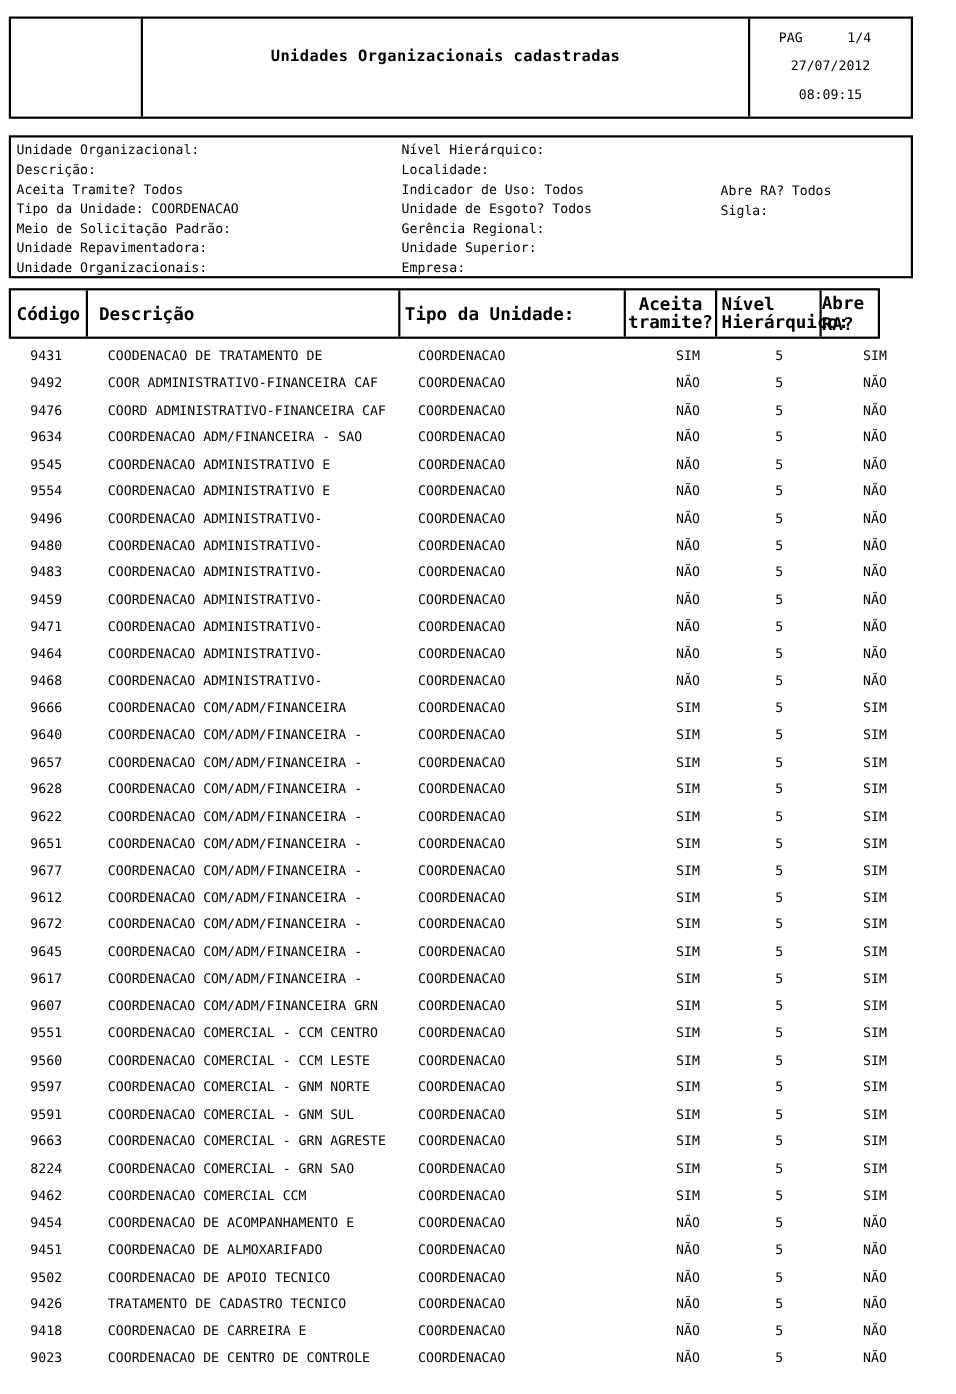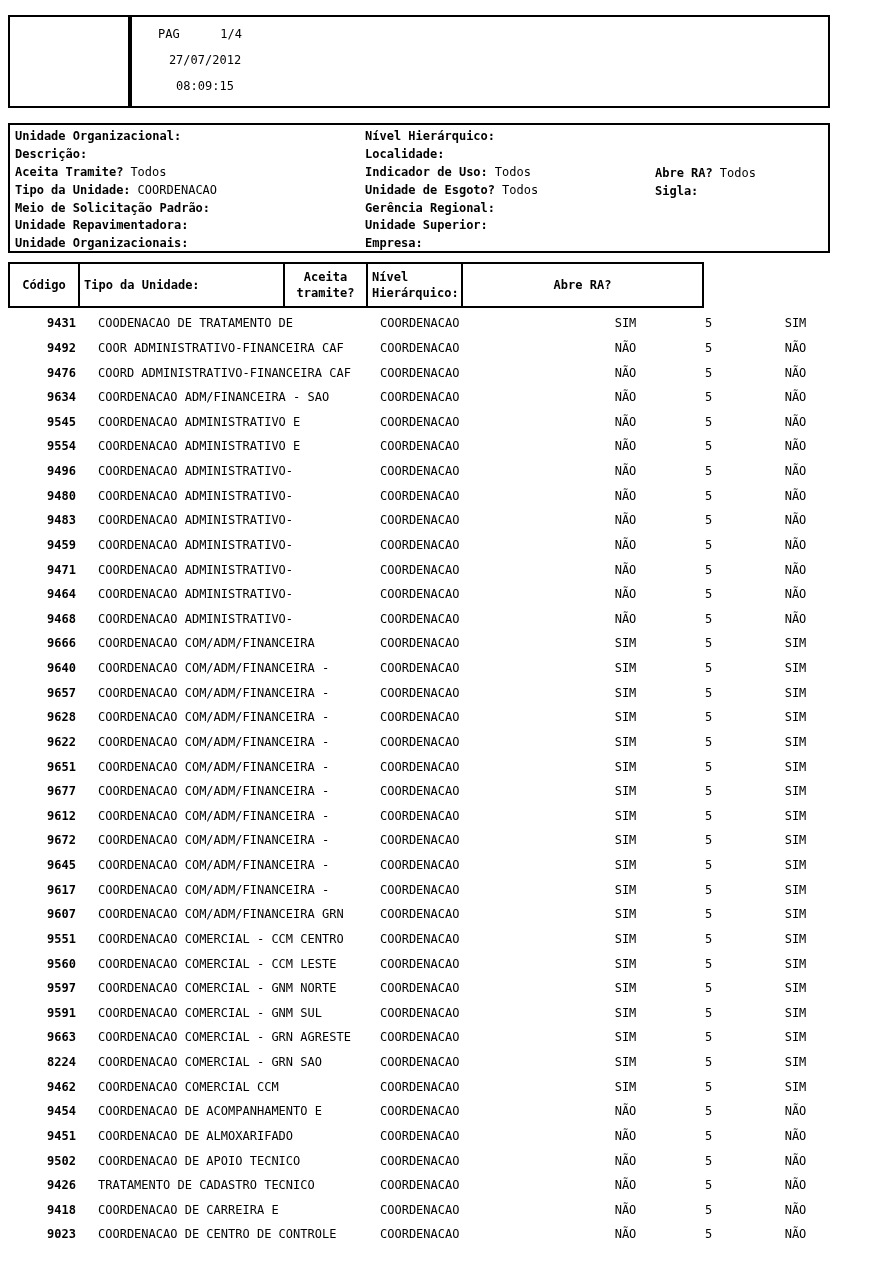--- a/index.html
+++ b/index.html
@@ -33,54 +33,57 @@
   
   .filter-box{
     position:absolute;left:8px;top:123px;width:822px;height:130px;
     border:2px solid #000;font-size:12px;
   }
   .filter-col{position:absolute;top:3px;white-space:nowrap;}
   .filter-col1{left:5px;}
   .filter-col2{left:355px;}
   .filter-col3{left:645px;margin-top:37px;}
   .filter-line{line-height:17.9px;height:17.9px;}
-  .flabel{font-weight:bold;}
+  .flabel{font-weight:normal;}
   .fvalue{padding-left:7px;}
 
   
   .thead-box{
-    position:absolute;left:8px;top:262px;width:696px;height:46px;
-    border:2px solid #000;display:flex;font-weight:bold;font-size:12px;
+    position:absolute;left:8px;top:262px;width:792px;height:46px;
+    border:2px solid #000;display:flex;font-weight:bold;font-size:16px;
   }
   .th{display:flex;align-items:center;border-right:2px solid #000;}
   .th:last-child{border-right:none;}
   .th-codigo{width:70px;justify-content:center;}
   .th-desc{width:284px;padding-left:10px;}
   .th-tipo{width:205px;padding-left:4px;}
   .th-aceita{width:83px;justify-content:center;text-align:center;line-height:16px;}
   .th-nivel{width:95px;padding-left:4px;line-height:16px;}
   .th-abre{flex:1;justify-content:center;}
 
   
   .rows{position:absolute;left:8px;top:311px;width:822px;font-size:12px;}
   .trow{display:flex;height:24.63px;align-items:center;white-space:nowrap;}
-  .c-codigo{width:68px;text-align:right;font-weight:bold;}
+  .c-codigo{width:68px;text-align:center;}
   .c-desc{width:300px;padding-left:22px;}
   .c-tipo{width:207px;padding-left:4px;}
   .c-aceita{width:85px;text-align:center;}
   .c-nivel{width:97px;text-align:center;padding-right:16px;}
   .c-abre{width:65px;text-align:center;padding-right:4px;}
 </style>
 </head>
 <body>
 
 <div class="page">
 
   <div class="header-box">
     <div class="header-logo-cell"></div>
+    <div class="header-title-cell">
+      <span class="report-title">Unidades Organizacionais cadastradas</span>
+    </div>
     <div class="header-page-cell">
       <div class="pag-line">
         <span>PAG</span>
         <span>1/4</span>
       </div>
       <div class="center-line">27/07/2012</div>
       <div class="center-line">08:09:15</div>
     </div>
   </div>
 
@@ -106,20 +109,23 @@
     <div class="filter-col filter-col3">
         <div class="filter-line"><span class="flabel">Abre RA?</span><span class="fvalue">Todos</span></div>
         <div class="filter-line"><span class="flabel">Sigla:</span></div>
       </div>
   </div>
 
   <div class="thead-box">
     <div class="th th-codigo">
         <span>Código</span>
       </div>
+    <div class="th th-desc">
+        <span>Descrição</span>
+      </div>
     <div class="th th-tipo">
         <span>Tipo da Unidade:</span>
       </div>
     <div class="th th-aceita">
         <span>Aceita tramite?</span>
       </div>
     <div class="th th-nivel">
         <span>Nível Hierárquico:</span>
       </div>
     <div class="th th-abre">

